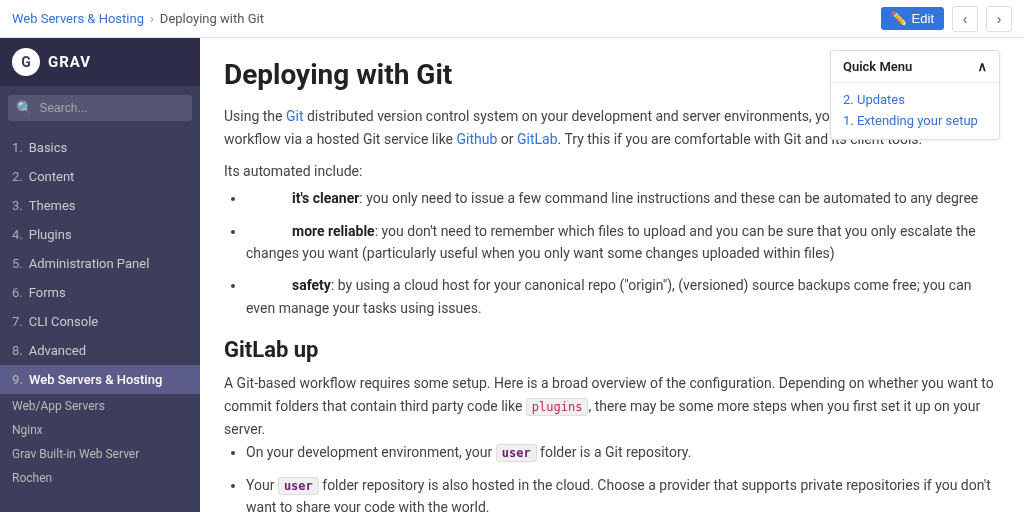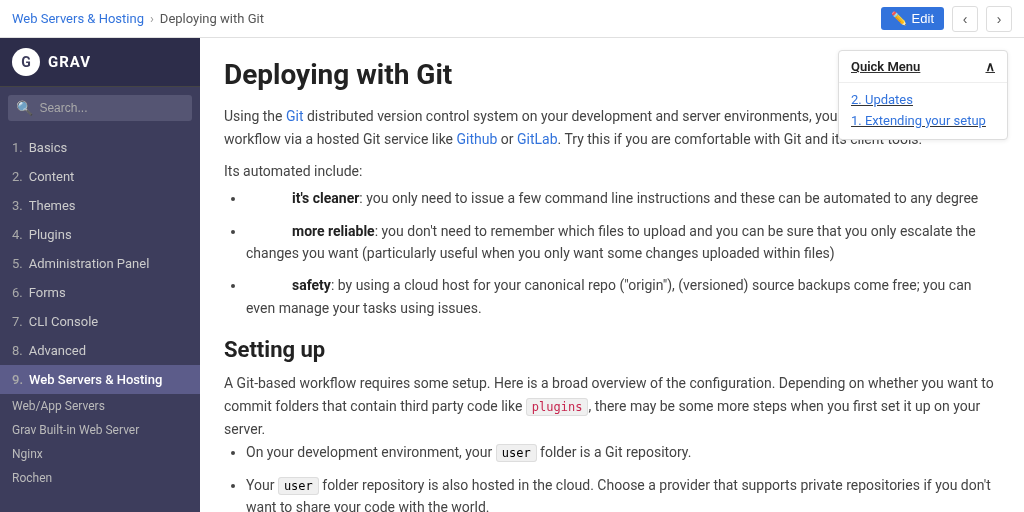--- a/index.html
+++ b/index.html
@@ -86,27 +86,27 @@
     .section-title { font-size: 22px; font-weight: bold; color: #222; margin: 18px 0 10px; }
 
     .setup-text { line-height: 1.65; color: #444; margin-bottom: 0; font-size: 14px; }
     .inline-code {
       background: #f0f0f0; border: 1px solid #ddd; border-radius: 3px;
       padding: 1px 5px; font-family: monospace; font-size: 12px; color: #c7254e;
     }
 
     .setup-list { list-style: disc; padding-left: 22px; margin-bottom: 10px; }
     .setup-list li { margin-bottom: 10px; line-height: 1.6; color: #444; font-size: 14px; }
-    .setup-list li a { color: #000000; text-decoration: none; }
+    .setup-list li a { color: #701a75; text-decoration: none; font-weight: bold; }
 
     
     .quick-menu {
-      position: absolute; top: 12px; right: 16px;
+      position: absolute; top: 12px; right: 24px;
       background: #fff; border: 1px solid #ddd; border-radius: 4px;
-      width: 170px; box-shadow: 0 1px 4px rgba(0,0,0,0.08); text-decoration: underline;
+      width: 170px; box-shadow: 0 1px 4px rgba(0,0,0,0.08);
     }
     .quick-menu-header {
       display: flex; align-items: center; justify-content: space-between;
       padding: 8px 12px; border-bottom: 1px solid #eee; font-weight: 600; font-size: 13px; color: #222;
     }
     .quick-menu-list { padding: 6px 12px 8px; }
     .quick-menu-list a {
       display: block; color: #3273dc; font-size: 13px; padding: 3px 0; text-decoration: none;
     }
   </style>
@@ -173,22 +173,22 @@
       <div class="nav-item">
         <span class="num">8.</span>
         <span>Advanced</span>
       </div>
       <div class="nav-item active">
         <span class="num">9.</span>
         <span>Web Servers &amp; Hosting</span>
       </div>
       <div class="nav-sub">
         <span class="nav-sub-item">Web/App Servers</span>
+        <span class="nav-sub-item">Nginx</span>
         <span class="nav-sub-item">Grav Built-in Web Server</span>
-        <span class="nav-sub-item">Nginx</span>
         <span class="nav-sub-item">Rochen</span>
 
       </div>
     </nav>
   </div>
 
   <div class="content-area">
 
     <div class="quick-menu">
       <div class="quick-menu-header">
@@ -208,21 +208,21 @@
     </p>
 
     <p class="benefits-label">Its automated include:</p>
 
     <ul class="benefits-list">
       <li><strong>it's cleaner</strong>: you only need to issue a few command line instructions and these can be automated to any degree</li>
       <li><strong>more reliable</strong>: you don't need to remember which files to upload and you can be sure that you only escalate the changes you want (particularly useful when you only want some changes uploaded within files)</li>
       <li><strong>safety</strong>: by using a cloud host for your canonical repo ("origin"), (versioned) source backups come free; you can even manage your tasks using issues.</li>
     </ul>
 
-    <h2 class="section-title">Setting up</h2>
+    <h2 class="section-title">GitLab up</h2>
 
     <p class="setup-text">
       A Git-based workflow requires some setup. Here is a broad overview of the configuration. Depending on whether you want to commit folders that contain third party code like <code class="inline-code">plugins</code>, there may be some more steps when you first set it up on your server.
     </p>
 
     <ul class="setup-list">
       <li>On your development environment, your <a class="inline-code">user</a> folder is a Git repository.</li>
       <li>Your <a class="inline-code">user</a> folder repository is also hosted in the cloud. Choose a provider that supports private repositories if you don't want to share your code with the world.</li>
 
     </ul>

